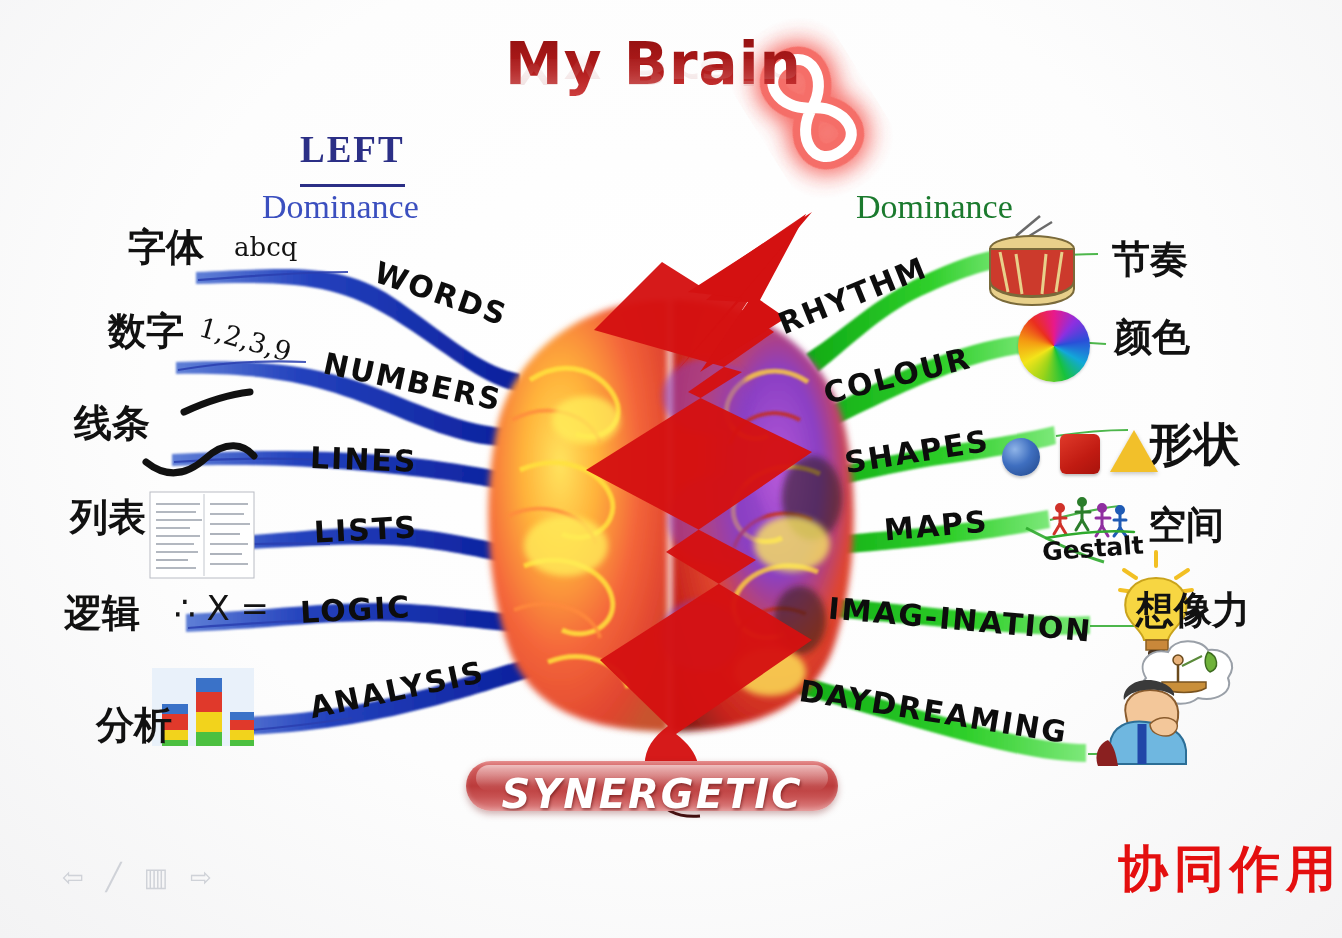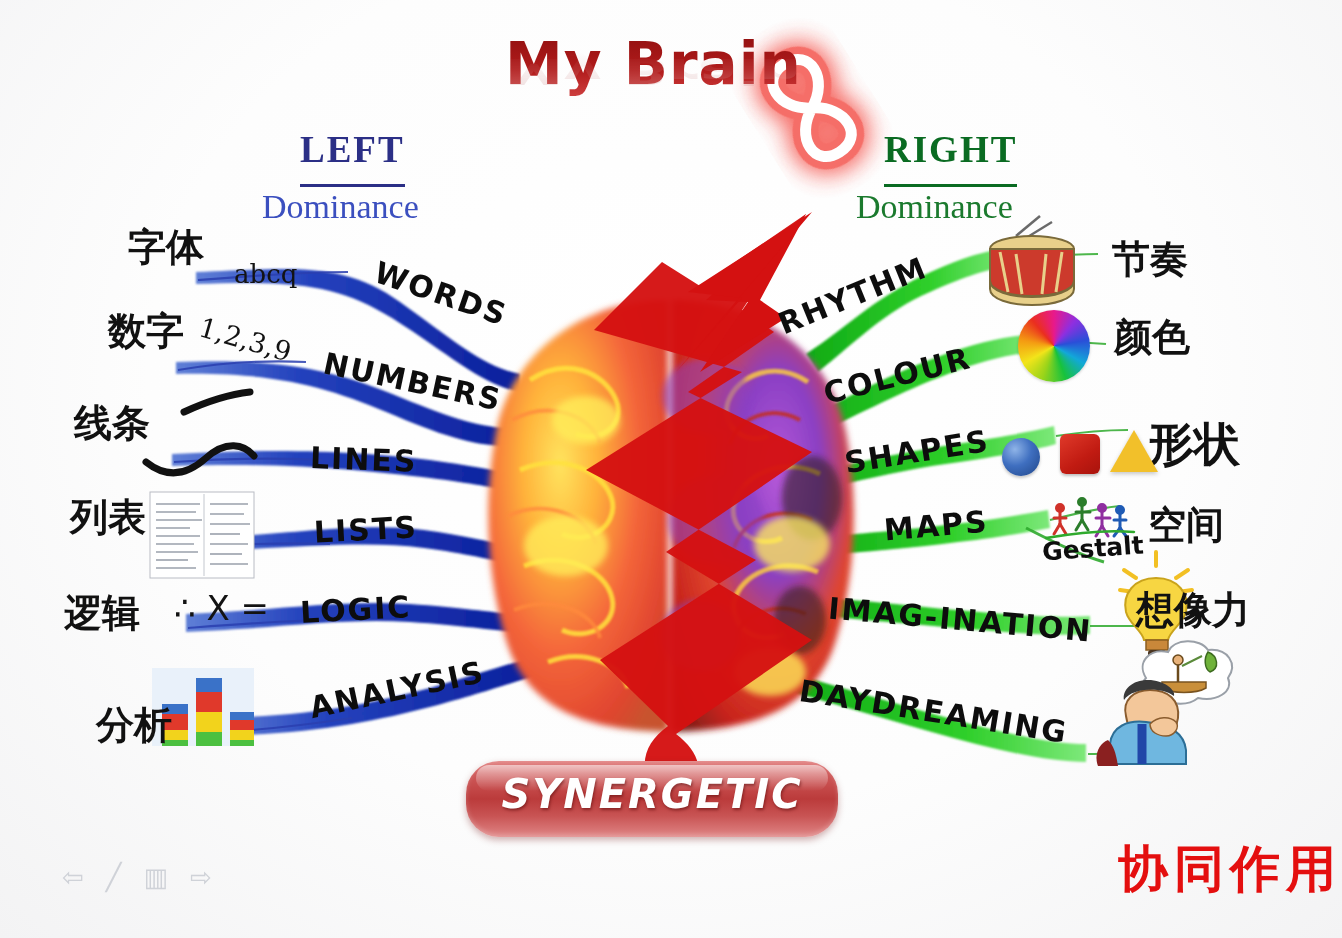--- a/index.html
+++ b/index.html
@@ -64,21 +64,21 @@
   }
 
   
   .hint{
     font-family:"DejaVu Serif", serif;
     color:#131313;white-space:nowrap;
   }
 
   
   #syn-badge{
-    left:466px;top:761px;width:372px;height:76px;border-radius:33px;
+    left:466px;top:761px;width:372px;height:50px;border-radius:33px;
     background:
       linear-gradient(180deg,#e48a8a 0%,#d05b5b 16%,#bb3b3b 50%,#c85353 72%,#e08686 100%);
     box-shadow:0 3px 7px rgba(120,30,30,.35), inset 0 -2px 5px rgba(255,255,255,.25);
     overflow:hidden;
   }
   #syn-gloss{
     position:absolute;left:10px;top:4px;right:10px;height:26px;border-radius:20px;
     background:linear-gradient(180deg,rgba(255,255,255,.55),rgba(255,255,255,0));
     pointer-events:none;
   }
@@ -448,40 +448,37 @@
   </svg>
 
   <div class="abs" id="title">My Brain</div>
   <div class="abs" id="title-reflection">My Brain</div>
 
   <div class="abs hemi-title" id="left-title">
     <span class="ul">LEFT</span>
   </div>
   <div class="abs hemi-sub" id="left-sub">Dominance</div>
 
-  <div class="abs hemi-title" id="right-title">
-    <span class="ul">RIGHT</span>
-  </div>
   <div class="abs hemi-sub" id="right-sub">Dominance</div>
 
   <div class="abs branch-label" style="left:372px;top:276px;font-size:30px;transform:rotate(19deg);">WORDS</div>
   <div class="abs branch-label" style="left:322px;top:364px;font-size:30px;transform:rotate(12deg);">NUMBERS</div>
   <div class="abs branch-label" style="left:310px;top:442px;font-size:30px;transform:rotate(2deg);">LINES</div>
   <div class="abs branch-label" style="left:314px;top:512px;font-size:30px;transform:rotate(-3deg);">LISTS</div>
   <div class="abs branch-label" style="left:300px;top:592px;font-size:30px;transform:rotate(-3deg);">LOGIC</div>
   <div class="abs branch-label" style="left:308px;top:672px;font-size:30px;transform:rotate(-12deg);">ANALYSIS</div>
 
   <div class="abs cn" style="left:128px;top:222px;font-size:38px;">字体</div>
   <div class="abs cn" style="left:108px;top:306px;font-size:38px;">数字</div>
   <div class="abs cn" style="left:74px;top:398px;font-size:38px;">线条</div>
   <div class="abs cn" style="left:70px;top:492px;font-size:38px;">列表</div>
   <div class="abs cn" style="left:64px;top:588px;font-size:38px;">逻辑</div>
   <div class="abs cn" style="left:96px;top:700px;font-size:38px;">分析</div>
 
-  <div class="abs hint" style="left:234px;top:232px;font-size:26px;margin-top:27px;">abcq</div>
+  <div class="abs hint" style="left:234px;top:232px;font-size:26px;">abcq</div>
   <div class="abs hint" style="left:198px;top:324px;font-size:27px;transform:rotate(16deg);">1,2,3,9</div>
   <div class="abs hint" style="left:174px;top:588px;font-size:34px;font-family:'DejaVu Sans',sans-serif;">∴ X =</div>
 
   <div class="abs branch-label" style="left:774px;top:278px;font-size:30px;transform:rotate(-22deg);">RHYTHM</div>
   <div class="abs branch-label" style="left:822px;top:358px;font-size:30px;transform:rotate(-14deg);">COLOUR</div>
   <div class="abs branch-label" style="left:844px;top:434px;font-size:30px;transform:rotate(-9deg);">SHAPES</div>
   <div class="abs branch-label" style="left:884px;top:508px;font-size:30px;transform:rotate(-5deg);">MAPS</div>
   <div class="abs branch-label" style="left:828px;top:602px;font-size:30px;transform:rotate(5deg);">IMAG-INATION</div>
   <div class="abs branch-label" style="left:798px;top:694px;font-size:30px;transform:rotate(9deg);">DAYDREAMING</div>
   <div class="abs branch-label" style="left:1042px;top:534px;font-size:25px;letter-spacing:0;transform:rotate(-4deg);">Gestalt</div>

